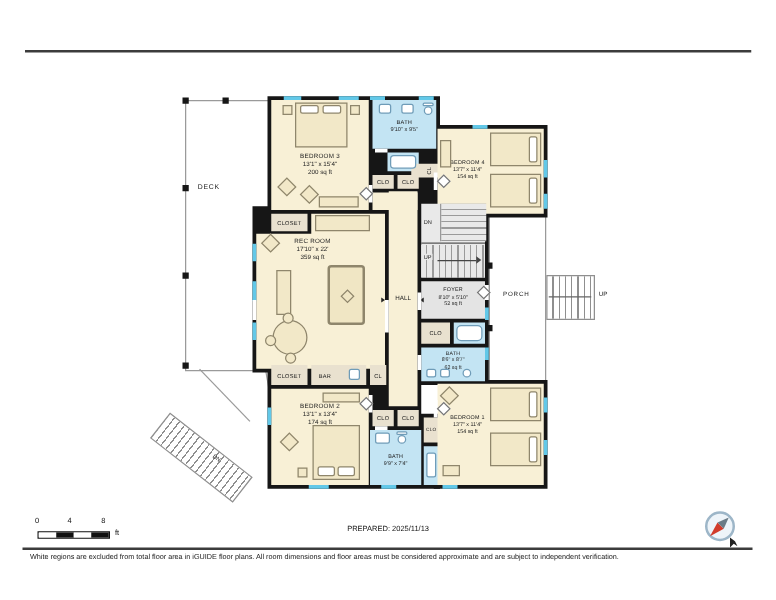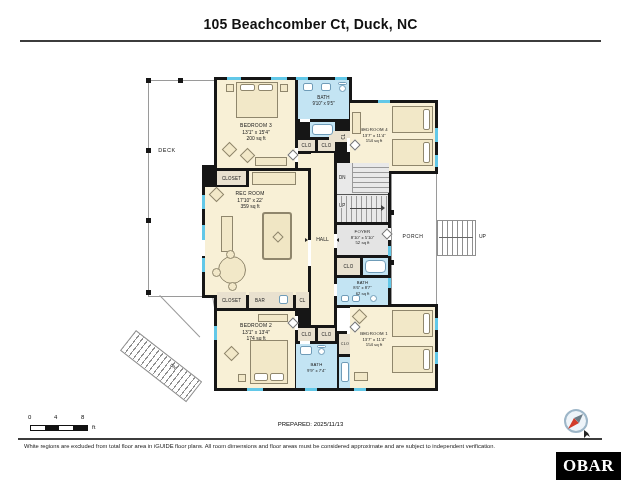--- a/index.html
+++ b/index.html
@@ -41,21 +41,20 @@
   .prepared{left:0;top:421px;width:621px;text-align:center;font-size:6px;color:#111;}
   .disc{left:24px;top:443px;width:560px;font-size:5.8px;color:#222;}
   .obar{left:556px;top:452px;width:65px;height:28px;background:#000;color:#fff;display:flex;align-items:center;justify-content:center;
         font-family:"Liberation Serif",serif;font-size:17px;font-weight:600;letter-spacing:.5px;}
 </style>
 </head>
 <body>
 
 <div class="page">
 
-  <div class="abs title">105 Beachcomber Ct, Duck, NC</div>
   <div class="abs hline" style="left:20px;top:40px;width:581px;"></div>
 
   <div class="abs outl" style="left:148px;top:80px;width:66px;height:215px;"></div>
   <div class="abs slbl" style="left:150px;top:147px;width:34px;font-size:5.5px;letter-spacing:.6px;">DECK</div>
   <div class="abs post" style="left:146px;top:78px;"></div>
   <div class="abs post" style="left:146px;top:148px;"></div>
   <div class="abs post" style="left:146px;top:218px;"></div>
   <div class="abs post" style="left:146px;top:290px;"></div>
   <div class="abs post" style="left:178px;top:78px;"></div>
   <div class="abs fence" style="left:160px;top:295px;width:58px;transform:rotate(46deg);"></div>
@@ -268,15 +267,14 @@
 
   <svg class="abs" style="left:560px;top:406px;" width="34" height="34" viewBox="0 0 34 34">
     <circle cx="16" cy="15" r="11" fill="#eef4f9" stroke="#9db6c8" stroke-width="2"></circle>
     <polygon points="8,23 14,12 19,17" fill="#d23b2a"></polygon>
     <polygon points="23,8 14,12 19,17" fill="#6b7b86"></polygon>
     <polygon points="24,24 24,32 27,29 30,31 28,27" fill="#222"></polygon>
   </svg>
 
   <div class="abs hline" style="left:18px;top:438px;width:584px;"></div>
   <div class="abs disc">White regions are excluded from total floor area in iGUIDE floor plans. All room dimensions and floor areas must be considered approximate and are subject to independent verification.</div>
-  <div class="abs obar">OBAR</div>
 
 </div>
 
 </body></html>

